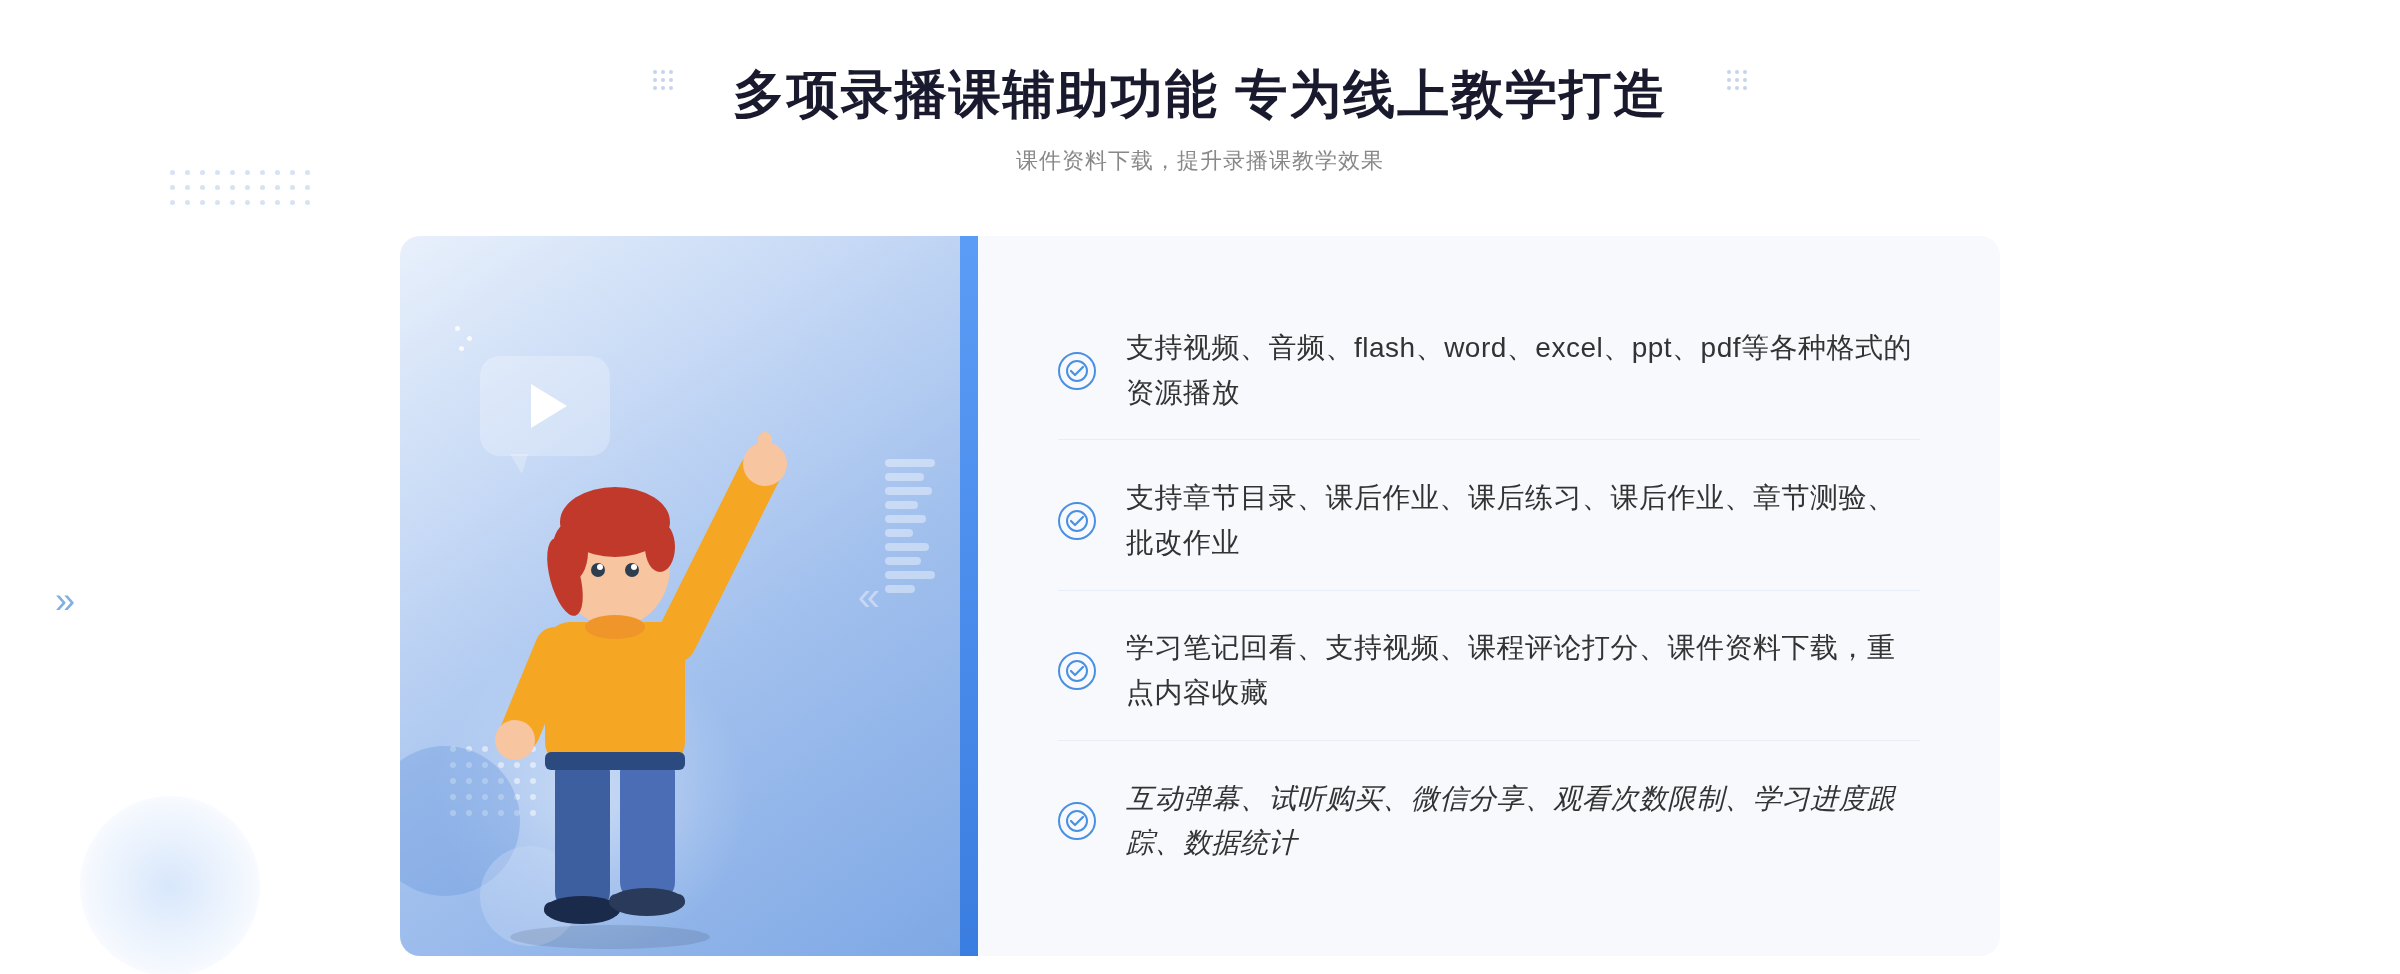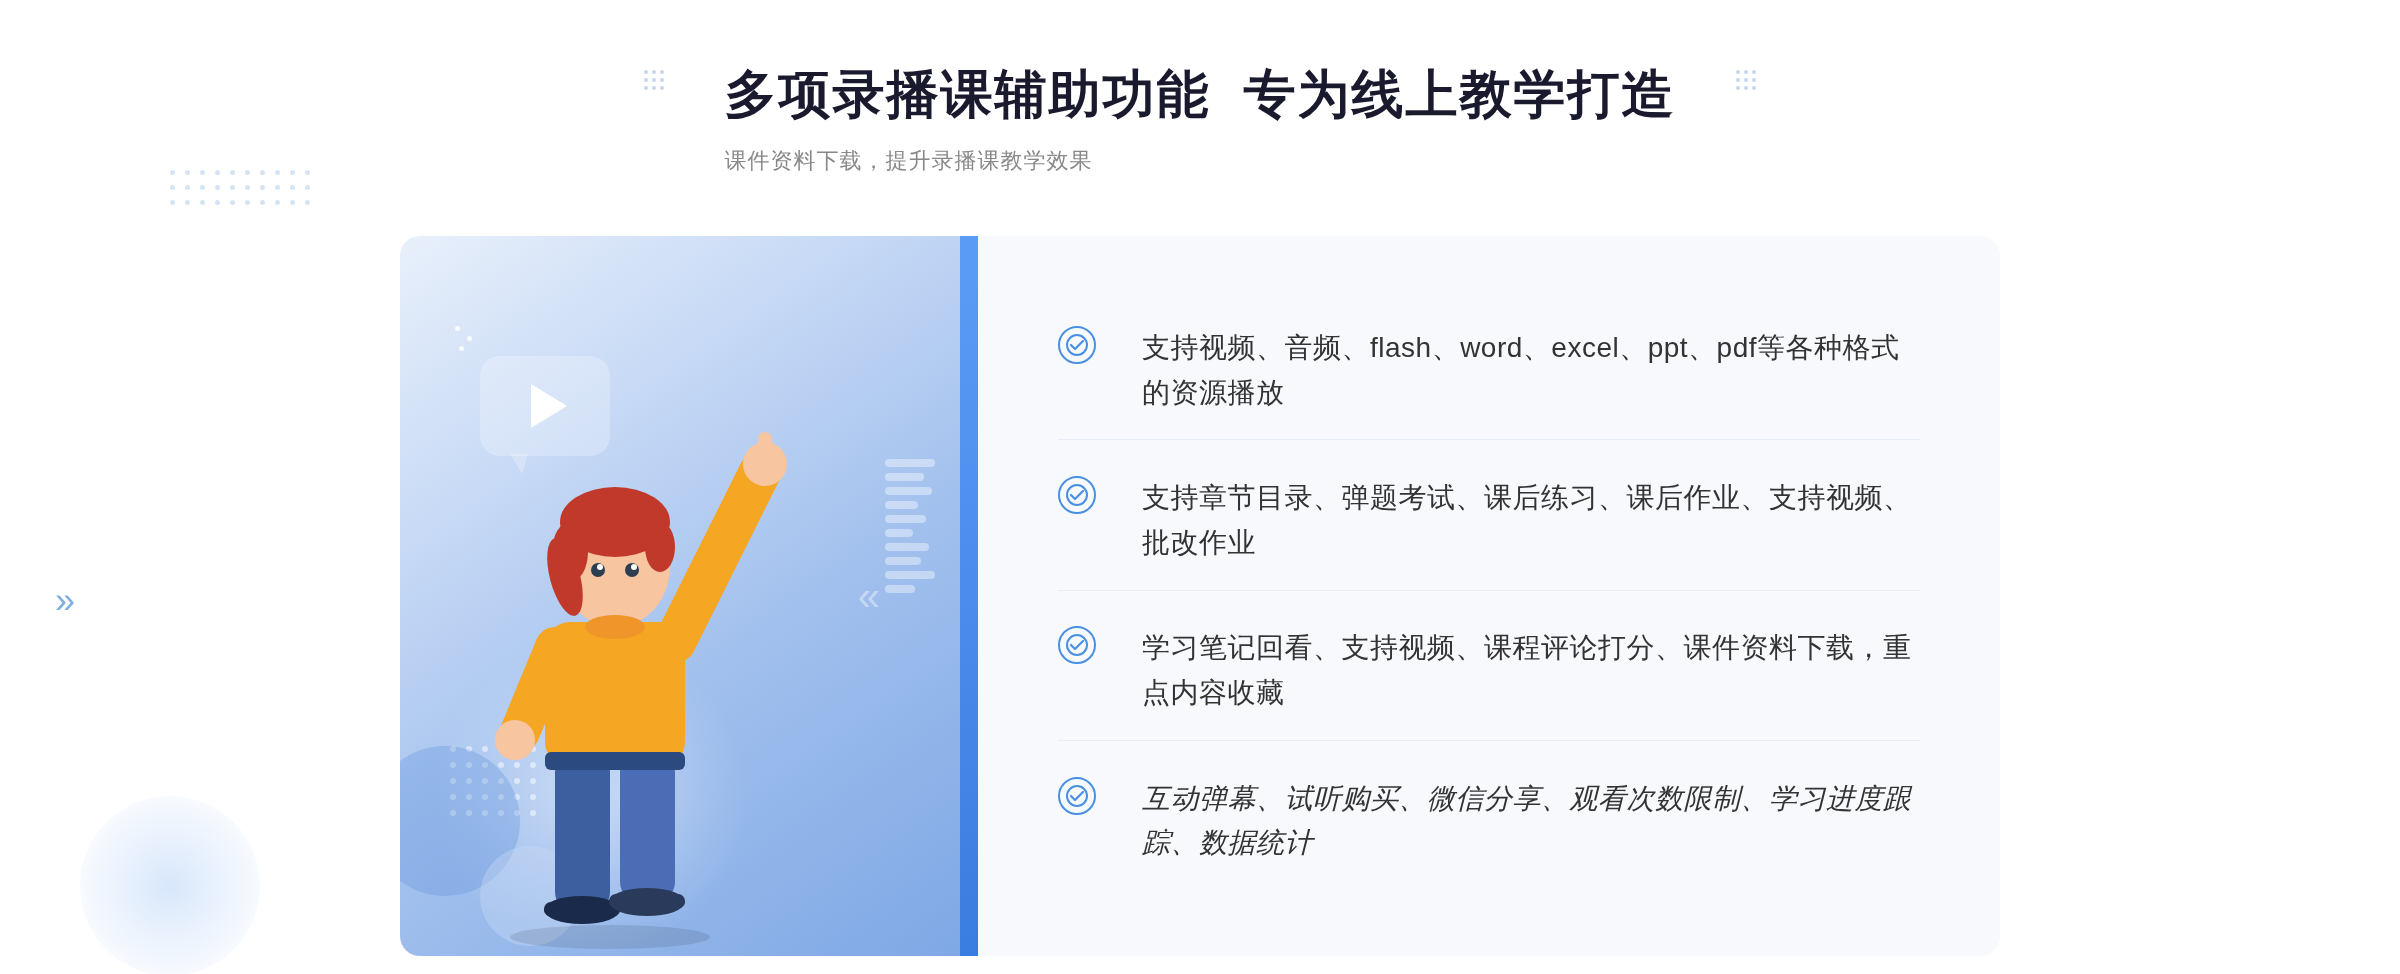--- a/index.html
+++ b/index.html
@@ -32,24 +32,23 @@
       position: absolute;
       left: 55px;
       top: 580px;
       color: #4a90d9;
       font-size: 36px;
       opacity: 0.7;
     }
 
     
     .header-section {
-      text-align: left;
+      text-align: center;
       margin-bottom: 60px;
       position: relative;
-      font-family: Liberation Mono, monospace;
     }
 
     .header-dots-left {
       position: absolute;
       left: -80px;
       top: 10px;
       display: flex;
       gap: 5px;
       align-items: center;
     }
@@ -262,22 +261,22 @@
       background: #f7f9fd;
       border-radius: 0 20px 20px 0;
       padding: 60px 80px;
       display: flex;
       flex-direction: column;
       justify-content: space-around;
     }
 
     .feature-item {
       display: flex;
-      align-items: flex-start;
-      gap: 46px;
+      align-items: center;
+      gap: 30px;
       padding: 24px 0;
       border-bottom: 1px solid #e8eef7;
     }
 
     .feature-item:last-child {
       border-bottom: none;
       font-style: italic;
     }
 
     .check-circle {
@@ -478,21 +477,21 @@
         <span class="feature-text">支持视频、音频、flash、word、excel、ppt、pdf等各种格式的资源播放</span>
       </div>
 
       <div class="feature-item">
         <div class="check-circle">
           <svg width="22" height="22" viewBox="0 0 22 22">
             <circle cx="11" cy="11" r="10" fill="none" stroke="#4a90e2" stroke-width="2"></circle>
             <polyline points="5,11 9,15 17,7" fill="none" stroke="#4a90e2" stroke-width="2.2" stroke-linecap="round" stroke-linejoin="round"></polyline>
           </svg>
         </div>
-        <span class="feature-text">支持章节目录、弹题考试、课后练习、课后作业、支持视频、批改作业</span>
+        <span class="feature-text">支持章节目录、课后作业、课后练习、课后作业、章节测验、批改作业</span>
       </div>
 
       <div class="feature-item">
         <div class="check-circle">
           <svg width="22" height="22" viewBox="0 0 22 22">
             <circle cx="11" cy="11" r="10" fill="none" stroke="#4a90e2" stroke-width="2"></circle>
             <polyline points="5,11 9,15 17,7" fill="none" stroke="#4a90e2" stroke-width="2.2" stroke-linecap="round" stroke-linejoin="round"></polyline>
           </svg>
         </div>
         <span class="feature-text">学习笔记回看、支持视频、课程评论打分、课件资料下载，重点内容收藏</span>

